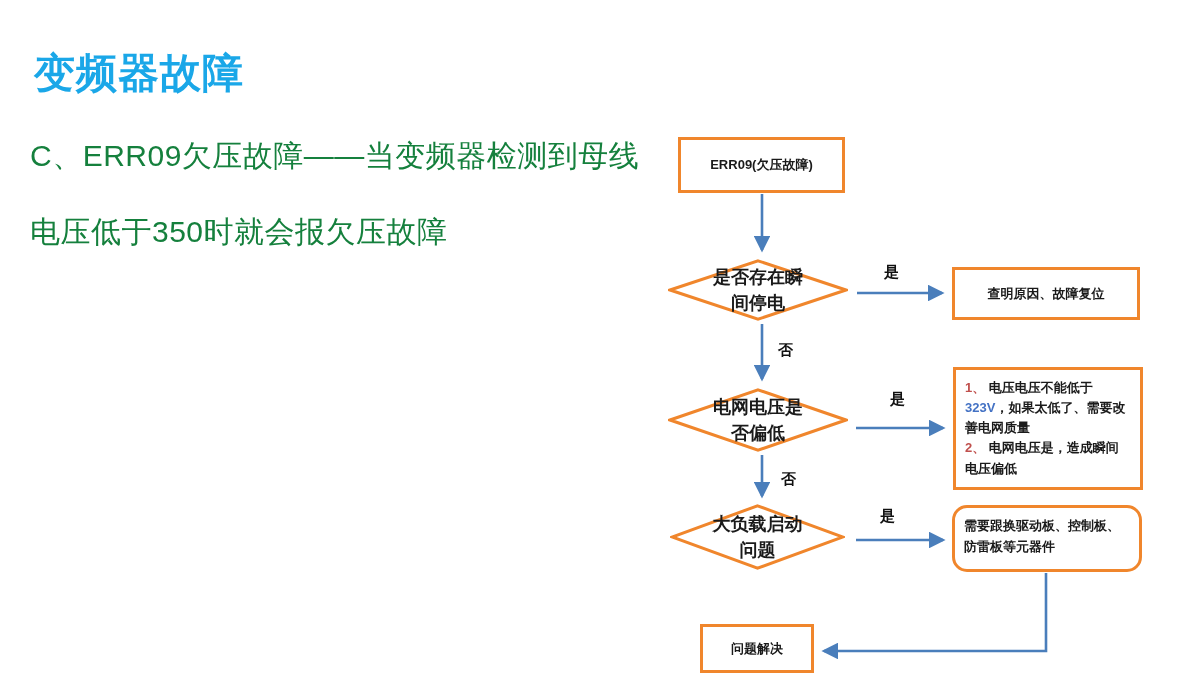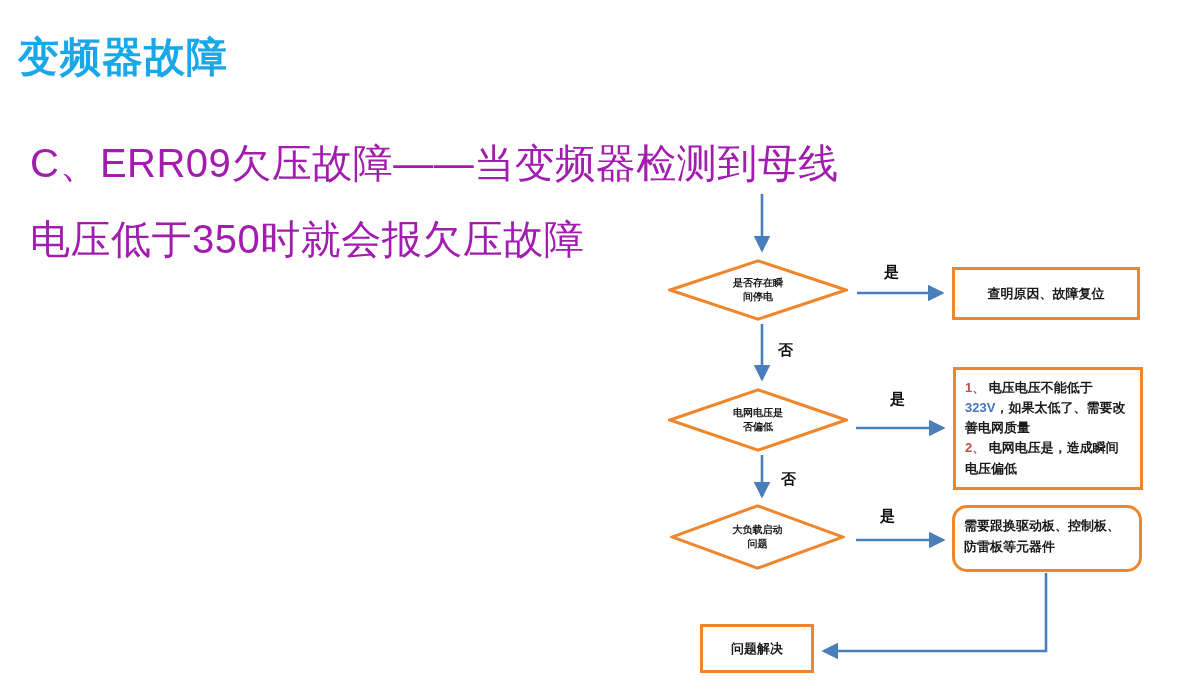--- a/index.html
+++ b/index.html
@@ -6,41 +6,41 @@
     --title:#1AA7E8; --shape-border:#F0862C; --connector:#4A7EBB;
     --list-number:#C0504D; --voltage-highlight:#4472C4; --text:#1A1A1A;
   }
   html,body{margin:0;padding:0;background:#888;}
   .slide{
     position:relative; width:1200px; height:700px; background:#ffffff;
     font-family:"Liberation Sans","DejaVu Sans",sans-serif; overflow:hidden;
     margin:0 auto;
   }
   .title{
-    position:absolute; left:18px; top:30px; margin:0;
+    position:absolute; left:18px; top:30px; margin:16px;
     font-size:41px; font-weight:bold; color:var(--title); letter-spacing:1px;
   }
   .desc-line{
-    position:absolute; left:30px; color:#a21caf; font-size:40px;
+    position:absolute; left:30px; color:#15803d; font-size:30px;
     font-weight:500; white-space:nowrap; letter-spacing:0.5px;
   }
   .desc-line.l1{top:136px;}
   .desc-line.l2{top:212px;}
 
   .shape{position:absolute; box-sizing:border-box; color:var(--text);}
   .rect{
     border:3px solid var(--shape-border); background:#fff;
     display:flex; align-items:center; justify-content:center;
     font-size:13px; font-weight:600; text-align:center;
   }
   .rect.left-align{align-items:flex-start; justify-content:flex-start; text-align:left; padding:8px 9px;}
   .diamond{display:flex; align-items:center; justify-content:center;}
   .diamond svg{position:absolute; left:0; top:0; width:100%; height:100%;}
   .diamond .dtext{
-    position:relative; font-size:10px; font-weight:600; text-align:center;
+    position:relative; font-size:18px; font-weight:600; text-align:center;
     line-height:1.45; white-space:pre-line;
   }
   .dshape{fill:#ffffff; stroke:var(--shape-border); stroke-width:3;}
 
   #start{left:678px; top:137px; width:167px; height:56px;}
   #d1{left:668px; top:259px; width:180px; height:62px;}
   #a1{left:952px; top:267px; width:188px; height:53px;}
   #d2{left:668px; top:388px; width:180px; height:64px;}
   #a2{left:953px; top:367px; width:190px; height:123px; font-weight:600; line-height:1.55;justify-content:flex-end;}
   #d3{left:670px; top:504px; width:175px; height:66px;}
@@ -79,20 +79,23 @@
     </defs>
     <path class="connector" d="M762,194 L762,250" marker-end="url(#arrow)"></path>
     <path class="connector" d="M857,293 L942,293" marker-end="url(#arrow)"></path>
     <path class="connector" d="M762,324 L762,379" marker-end="url(#arrow)"></path>
     <path class="connector" d="M856,428 L943,428" marker-end="url(#arrow)"></path>
     <path class="connector" d="M762,455 L762,496" marker-end="url(#arrow)"></path>
     <path class="connector" d="M856,540 L943,540" marker-end="url(#arrow)"></path>
     <path class="connector" d="M1046,573 L1046,651 L824,651" marker-end="url(#arrow)"></path>
   </svg>
 
+  <div id="start" class="shape rect">
+    <span>ERR09(欠压故障)</span>
+  </div>
 
   <div id="d1" class="shape diamond">
     <svg viewBox="0 0 180 62" preserveAspectRatio="none">
       <polygon class="dshape" points="90,1.8 178,31 90,60.2 2,31"></polygon>
     </svg>
     <div class="dtext">是否存在瞬
 间停电</div>
   </div>
 
   <div id="a1" class="shape rect">

